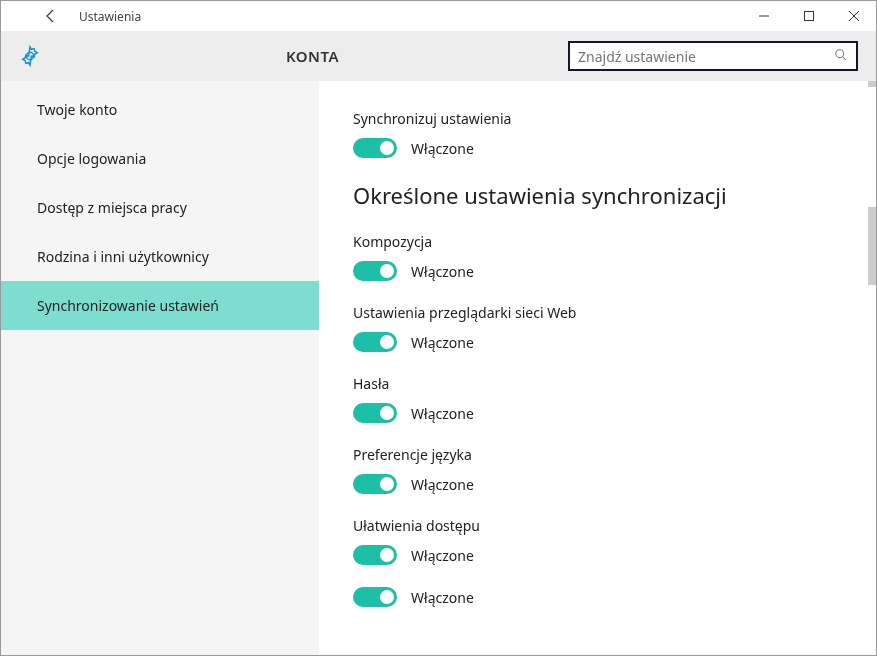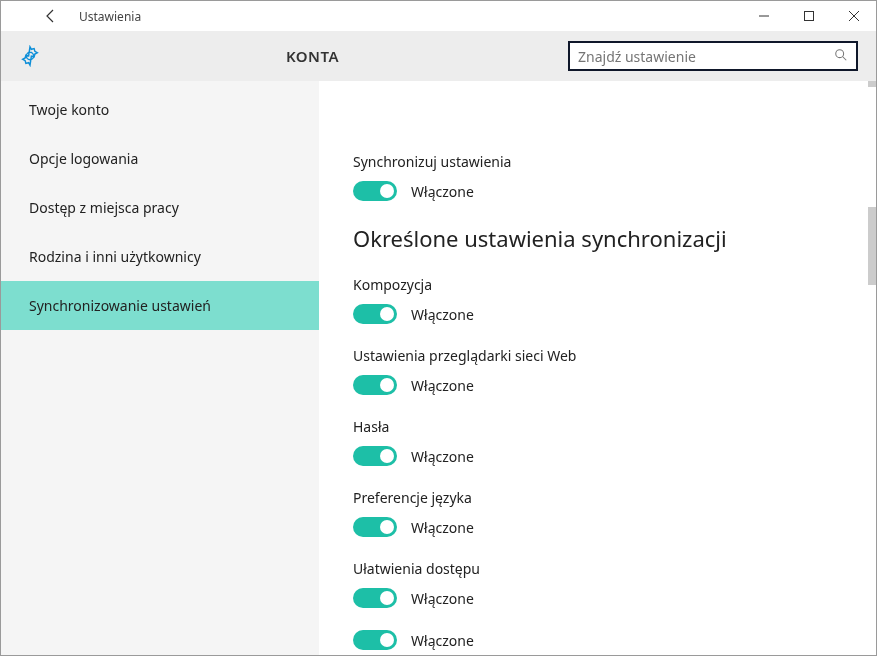--- a/index.html
+++ b/index.html
@@ -9,23 +9,23 @@
     .tb-back { position:absolute; left:8px; top:0; width:40px; height:30px; display:flex; align-items:center; justify-content:center; }
     .tb-title { position:absolute; left:56px; top:0; height:30px; display:flex; align-items:center; font-size:12px; color:#444; }
     .win-btn { width:45px; height:30px; display:flex; align-items:center; justify-content:center; }
     .header { height:50px; background:#ededed; display:flex; align-items:center; padding:0 18px; }
     .gear { width:22px; height:22px; margin-right:16px; display:flex; align-items:center; justify-content:center; }
     .hdr-title { font-size:15px; font-weight:600; letter-spacing:.5px; color:#333; flex:1;text-align:center; }
     .search { width:290px; height:30px; border:2px solid #0f172a; background:#fff; display:flex; align-items:center; padding:0 8px; }
     .search input { flex:1; border:none; outline:none; font-size:14px; color:#555; background:transparent; }
     .body { flex:1; display:flex; overflow:hidden; position:relative; }
     .sidebar { width:318px; background:#f5f5f5; padding-top:4px; }
-    .side-item { padding:15px 28px; font-size:14px; cursor:default; }
+    .side-item { padding:15px 36px; font-size:14px; cursor:default; }
     .side-item.selected { background:#7ddecf; }
-    .content { flex:1; padding:28px 30px 20px 34px; overflow:hidden; position:relative;margin-top:43px; }
+    .content { flex:1; padding:28px 30px 20px 34px; overflow:hidden; position:relative; }
     .group-title { font-size:14px; margin-bottom:10px; }
     .toggle-row { display:flex; align-items:flex-end; margin-bottom:22px; }
     .toggle { width:44px; height:20px; border-radius:10px; background:#1dbfa7; position:relative; margin-right:14px; }
     .toggle::after { content:""; position:absolute; right:3px; top:3px; width:14px; height:14px; border-radius:50%; background:#fff; }
     .toggle-label { font-size:14px; }
     h2.section { font-size:22px; font-weight:400; margin:10px 0 22px; }
     .sb { position:absolute; right:0; width:8px; background:#ccc; }
     .sb1 { top:0; height:6px; }
     .sb2 { top:126px; height:78px; }
   </style>

